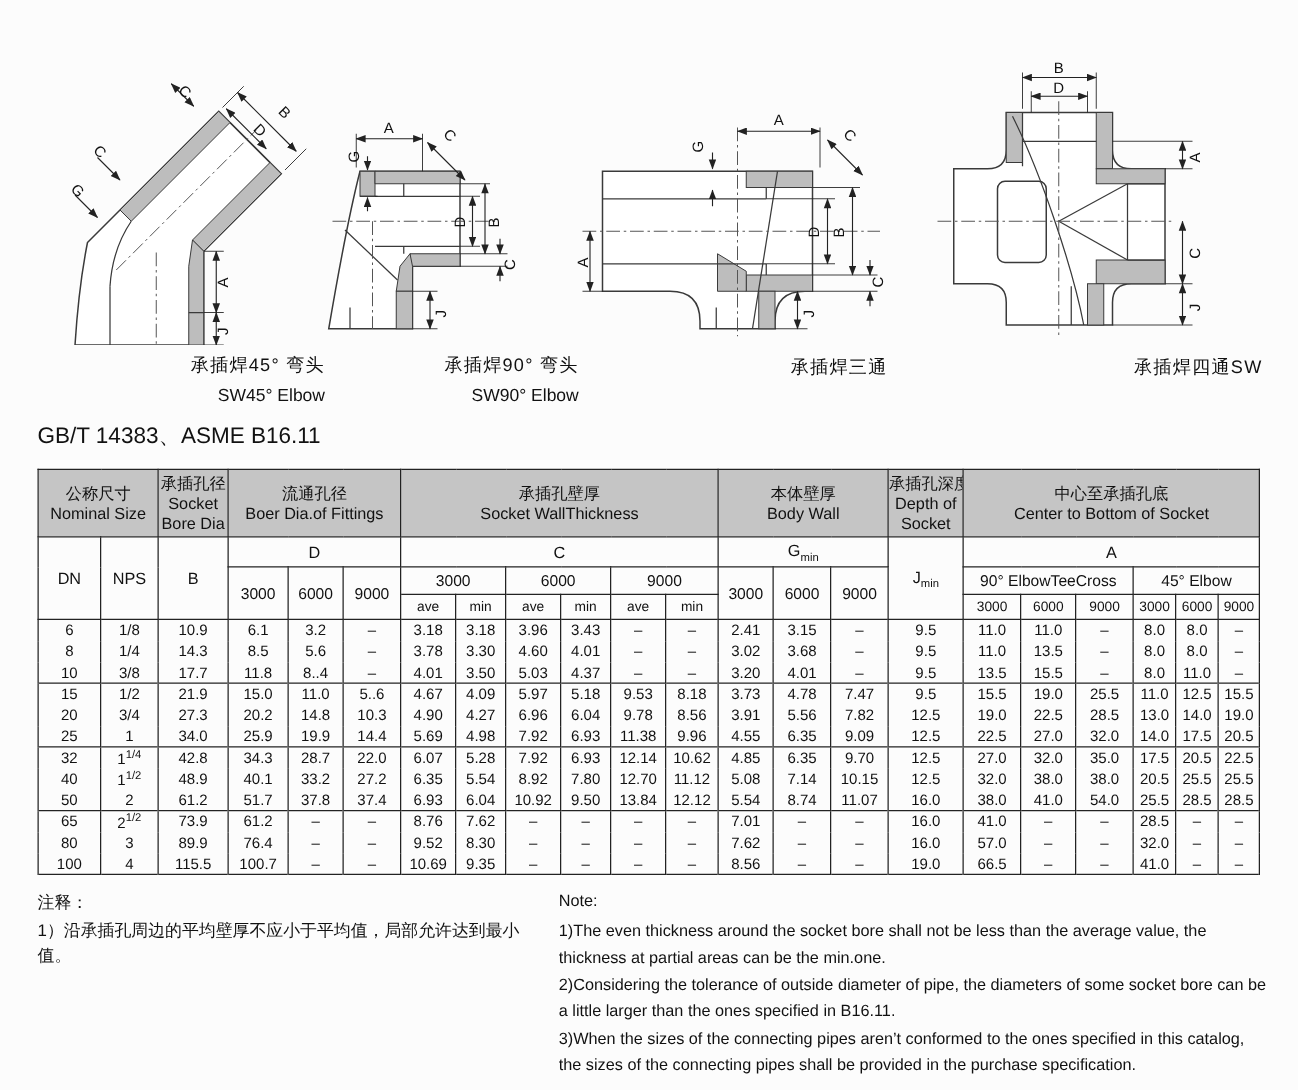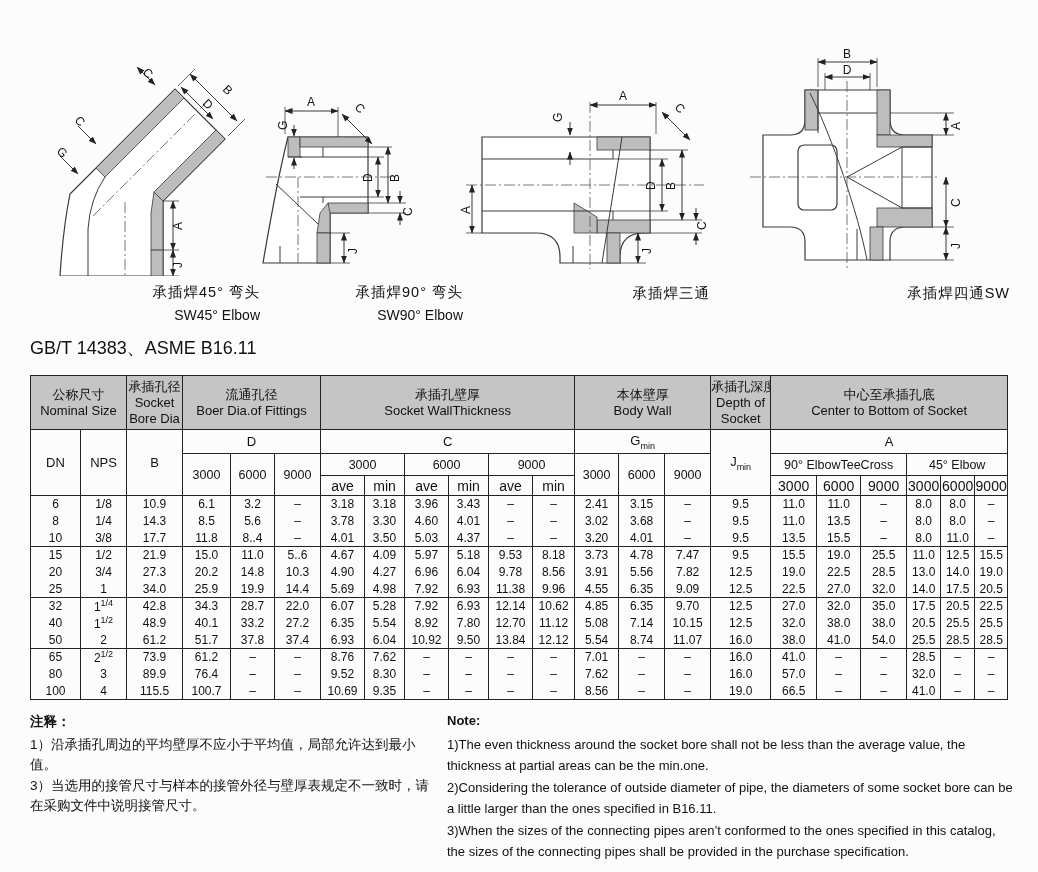--- a/index.html
+++ b/index.html
@@ -20,34 +20,34 @@
     border-collapse:collapse; table-layout:fixed;
     border:1.6px solid #222;
   }
   table.spec th, table.spec td {
     border:1px solid #222; padding:0; text-align:center; vertical-align:middle;
     font-weight:normal; overflow:hidden; white-space:nowrap;
   }
   tr.r1 th { background:#c5c5c5; height:54px; font-size:13px; line-height:16px; }
   tr.r2 th { height:24px; font-size:13px; }
   tr.r3 th { height:22px; font-size:12.5px; }
-  tr.r4 th { height:20px; font-size:14px; }
+  tr.r4 th { height:20px; font-size:11px; }
   table.spec tbody td { height:17px; font-size:12px; border-top:none; border-bottom:none; }
   table.spec tbody tr.group-start td { border-top:1.5px solid #222; }
   table.spec thead tr.r4 th { border-bottom:1.5px solid #222; }
   table.spec tbody td:nth-child(2), table.spec tbody td:nth-child(3),
   table.spec tbody td:nth-child(6), table.spec tbody td:nth-child(12),
   table.spec tbody td:nth-child(15), table.spec tbody td:nth-child(16) { border-right-width:1.8px; }
   table.spec sub { font-size:9px; }
   table.spec sup { font-size:9px; }
 
   .notes { position:absolute; font-size:13.5px; }
   .notes-zh { left:30px; top:712px; width:408px; line-height:20.5px; }
   .notes-en { left:447px; top:710px; width:568px; line-height:21.5px; font-size:13px; }
-  .notes .nt { font-weight:bold; margin-bottom:2px; }
+  .notes .nt { font-weight:normal; margin-bottom:2px; }
 
   
   svg .out  { fill:#ffffff; stroke:#3a3a3a; stroke-width:1.2; }
   svg .ln   { fill:none; stroke:#3a3a3a; stroke-width:1; }
   svg .gry  { fill:#bdbdbd; stroke:#3a3a3a; stroke-width:0.8; }
   svg .cl   { fill:none; stroke:#555; stroke-width:0.8; stroke-dasharray:11 3 2 3; }
   svg .dim  { fill:none; stroke:#222; stroke-width:0.9; }
   svg .ext  { fill:none; stroke:#222; stroke-width:0.7; }
   svg .lbl  { font-family:"Liberation Sans", sans-serif; font-size:12px; fill:#111; }
 </style>
@@ -646,20 +646,19 @@
         <td>41.0</td>
         <td>–</td>
         <td>–</td>
       </tr>
     </tbody>
 </table>
 
 <div class="notes notes-zh">
   <div class="nt">注释：</div>
   <div>1）沿承插孔周边的平均壁厚不应小于平均值，局部允许达到最小值。</div>
-  <div>3）当选用的接管尺寸与样本的接管外径与壁厚表规定不一致时，请在采购文件中说明接管尺寸。</div>
 </div>
 <div class="notes notes-en">
   <div class="nt">Note:</div>
   <div>1)The even thickness around the socket bore shall not be less than the average value, the thickness at partial areas can be the min.one.</div>
   <div>2)Considering the tolerance of outside diameter of pipe,  the diameters of some socket bore can be a little larger than the ones specified in B16.11.</div>
   <div>3)When the sizes of the connecting pipes aren’t conformed to the ones specified in this catalog, the sizes of the connecting pipes shall be provided in the purchase specification.</div>
 </div>
 
 </body></html>

